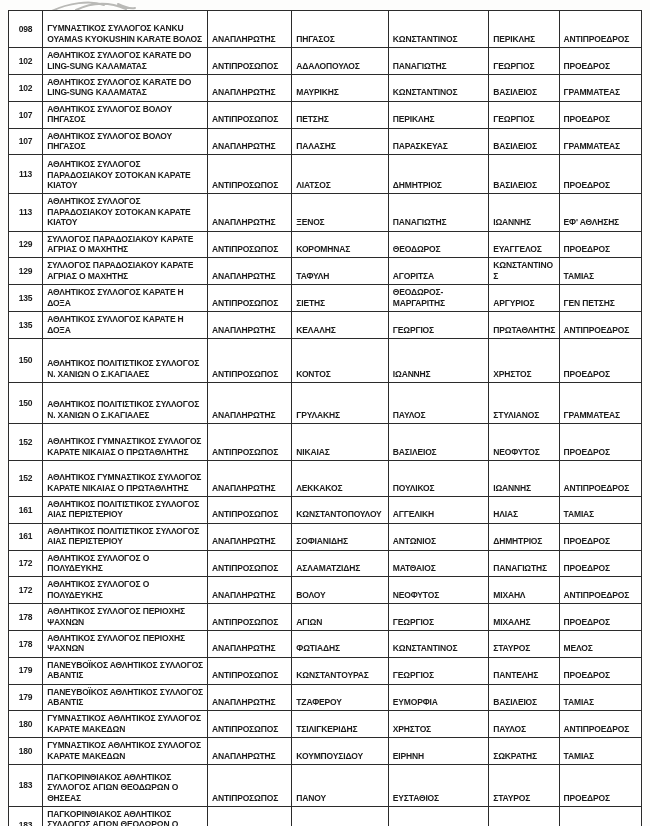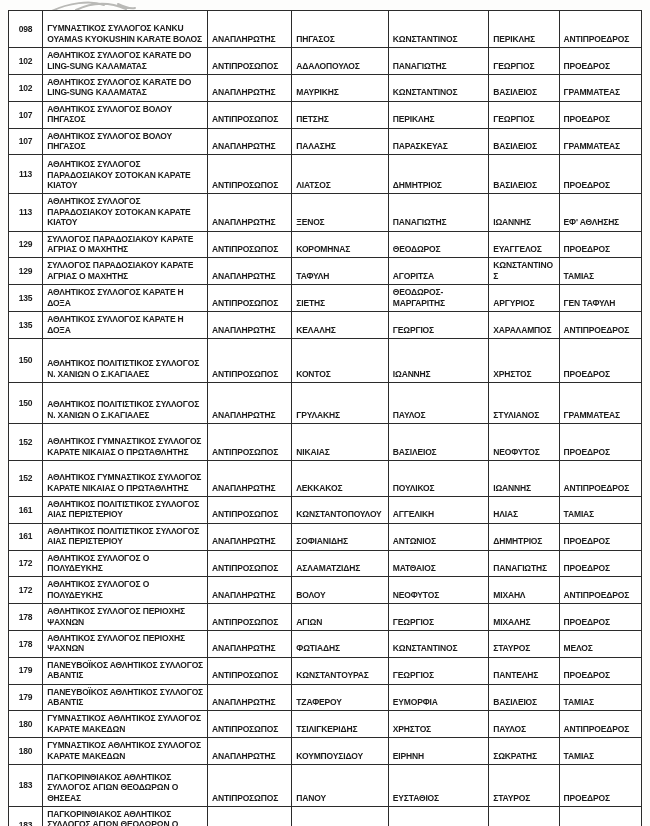--- a/index.html
+++ b/index.html
@@ -141,29 +141,29 @@
         <td>ΚΩΝΣΤΑΝΤΙΝΟΣ</td>
         <td>ΤΑΜΙΑΣ</td>
       </tr>
       <tr style="height: 23px;">
         <td class="c-num">135</td>
         <td class="c-club">ΑΘΛΗΤΙΚΟΣ ΣΥΛΛΟΓΟΣ ΚΑΡΑΤΕ Η ΔΟΞΑ</td>
         <td>ΑΝΤΙΠΡΟΣΩΠΟΣ</td>
         <td>ΣΙΕΤΗΣ</td>
         <td>ΘΕΟΔΩΡΟΣ-ΜΑΡΓΑΡΙΤΗΣ</td>
         <td>ΑΡΓΥΡΙΟΣ</td>
-        <td>ΓΕΝ ΤΑΦΥΛΗ</td>
+        <td>ΓΕΝ ΠΕΤΣΗΣ</td>
       </tr>
       <tr style="height: 23px;">
         <td class="c-num">135</td>
         <td class="c-club">ΑΘΛΗΤΙΚΟΣ ΣΥΛΛΟΓΟΣ ΚΑΡΑΤΕ Η ΔΟΞΑ</td>
         <td>ΑΝΑΠΛΗΡΩΤΗΣ</td>
         <td>ΚΕΛΑΛΗΣ</td>
         <td>ΓΕΩΡΓΙΟΣ</td>
-        <td>ΧΑΡΑΛΑΜΠΟΣ</td>
+        <td>ΠΡΩΤΑΘΛΗΤΗΣ</td>
         <td>ΑΝΤΙΠΡΟΕΔΡΟΣ</td>
       </tr>
       <tr style="height: 44px;">
         <td class="c-num">150</td>
         <td class="c-club">ΑΘΛΗΤΙΚΟΣ ΠΟΛΙΤΙΣΤΙΚΟΣ ΣΥΛΛΟΓΟΣ Ν. ΧΑΝΙΩΝ Ο Σ.ΚΑΓΙΑΛΕΣ</td>
         <td>ΑΝΤΙΠΡΟΣΩΠΟΣ</td>
         <td>ΚΟΝΤΟΣ</td>
         <td>ΙΩΑΝΝΗΣ</td>
         <td>ΧΡΗΣΤΟΣ</td>
         <td>ΠΡΟΕΔΡΟΣ</td>

